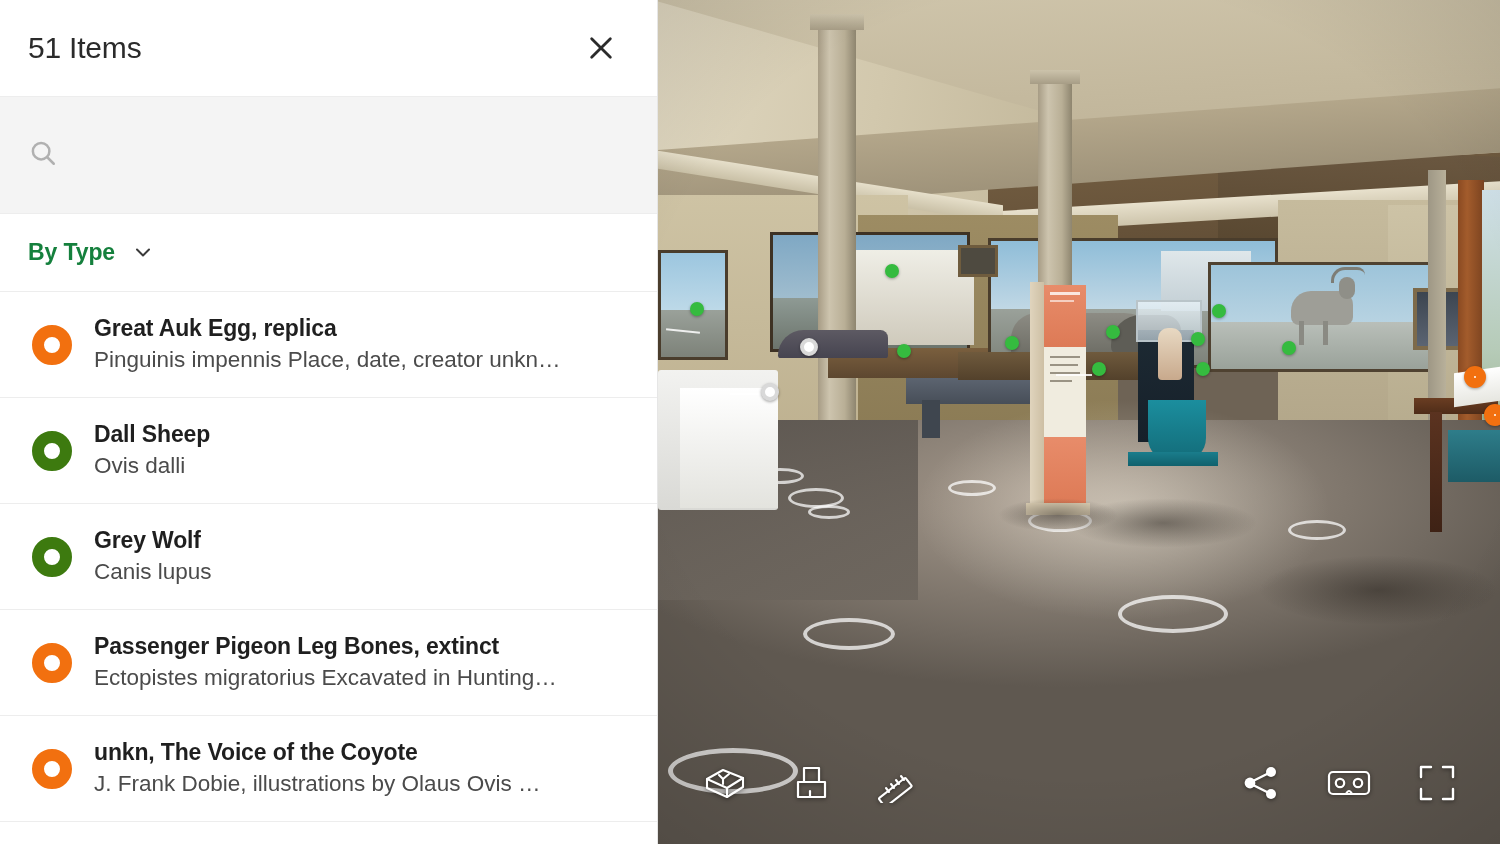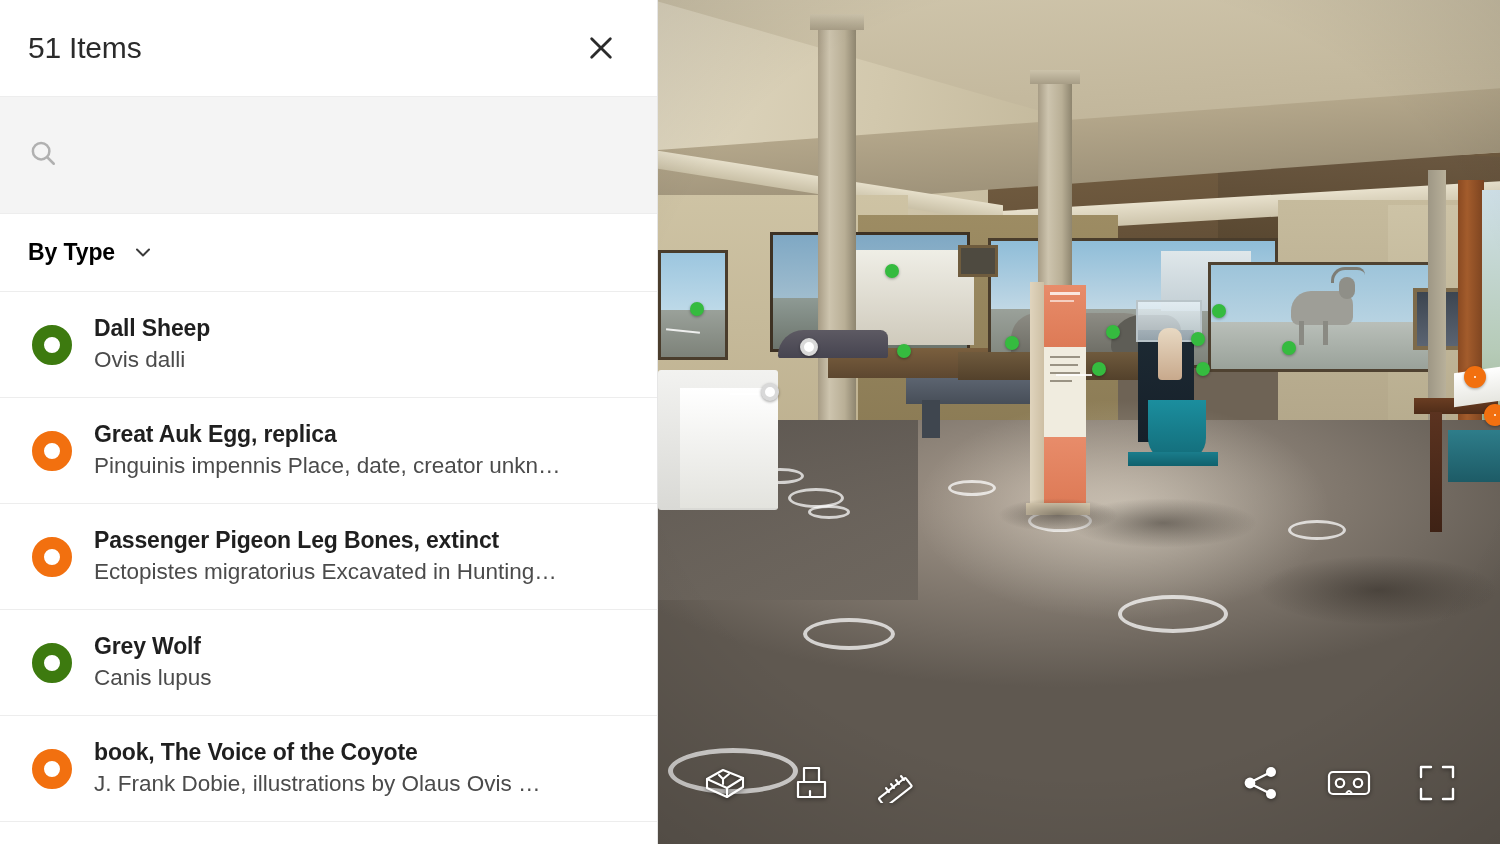--- a/index.html
+++ b/index.html
@@ -45,21 +45,21 @@
     font-size: 27px; color: #3a3a3a; width: 100%;
   }
   .search-input::placeholder { color: #b4b4b4; }
 
   .filter-row {
     height: 78px; display: flex; align-items: center;
     padding: 0 28px; gap: 16px; cursor: pointer;
     border-bottom: 1px solid #ededed; background: #fff;
   }
   .filter-label {
-    font-size: 23px; font-weight: 700; color: #000000; letter-spacing: -0.1px;
+    font-size: 23px; font-weight: 700; color: #15803d; letter-spacing: -0.1px;
   }
   .chev { display: block; margin-top: 3px; }
 
   .item-list { position: relative; background: #fff; }
   .item-row {
     display: flex; align-items: center; gap: 22px;
     height: 106px; padding: 0 28px 0 32px;
     border-bottom: 1px solid #ededed; cursor: pointer; background: #fff;
   }
   .dot {
@@ -210,55 +210,55 @@
       <span class="chev">
         <svg width="24" height="24" viewBox="0 0 24 24" fill="none" stroke="#3a3a3a" stroke-width="2" stroke-linecap="round" stroke-linejoin="round">
           <polyline points="6,9.5 12,15.5 18,9.5"></polyline>
         </svg>
       </span>
     </div>
 
     <div class="item-list">
 
       <div class="item-row">
+        <span class="dot" style="border-color:#f2700f"></span>
+        <div class="item-text">
+          <div class="item-title">Great Auk Egg, replica</div>
+          <div class="item-sub">Pinguinis impennis Place, date, creator unkn…</div>
+        </div>
+      </div>
+
+      <div class="item-row">
         <span class="dot" style="border-color:#3d7a0f"></span>
         <div class="item-text">
           <div class="item-title">Dall Sheep</div>
           <div class="item-sub">Ovis dalli</div>
         </div>
       </div>
 
       <div class="item-row">
-        <span class="dot" style="border-color:#f2700f"></span>
+        <span class="dot" style="border-color:#3d7a0f"></span>
         <div class="item-text">
-          <div class="item-title">Great Auk Egg, replica</div>
-          <div class="item-sub">Pinguinis impennis Place, date, creator unkn…</div>
+          <div class="item-title">Grey Wolf</div>
+          <div class="item-sub">Canis lupus</div>
         </div>
       </div>
 
       <div class="item-row">
         <span class="dot" style="border-color:#f2700f"></span>
         <div class="item-text">
           <div class="item-title">Passenger Pigeon Leg Bones, extinct</div>
           <div class="item-sub">Ectopistes migratorius Excavated in Hunting…</div>
         </div>
       </div>
 
       <div class="item-row">
-        <span class="dot" style="border-color:#3d7a0f"></span>
-        <div class="item-text">
-          <div class="item-title">Grey Wolf</div>
-          <div class="item-sub">Canis lupus</div>
-        </div>
-      </div>
-
-      <div class="item-row">
         <span class="dot" style="border-color:#f2700f"></span>
         <div class="item-text">
-          <div class="item-title">book, The Voice of the Coyote</div>
+          <div class="item-title">unkn, The Voice of the Coyote</div>
           <div class="item-sub">J. Frank Dobie, illustrations by Olaus Ovis …</div>
         </div>
       </div>
 
     </div>
   </aside>
 
   <section class="scene">
     <div class="scene-img">
 

